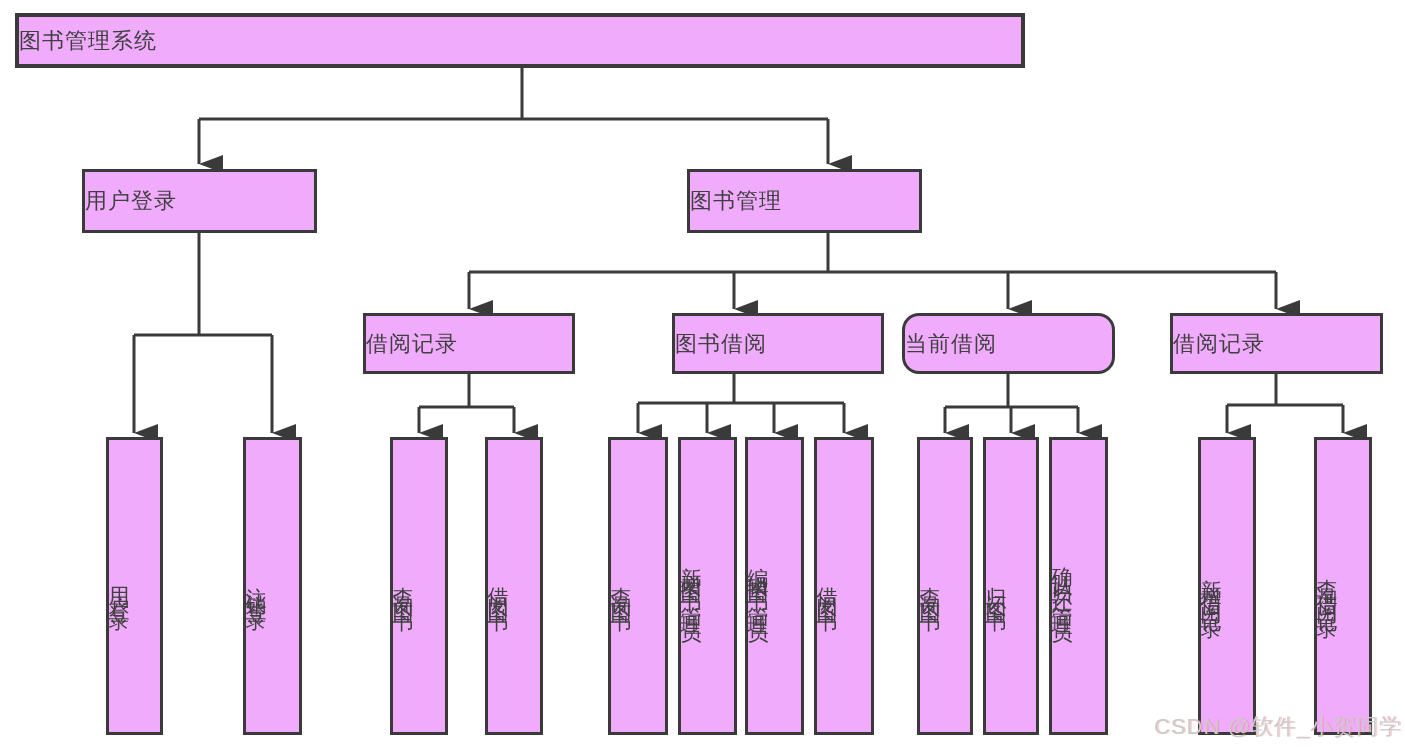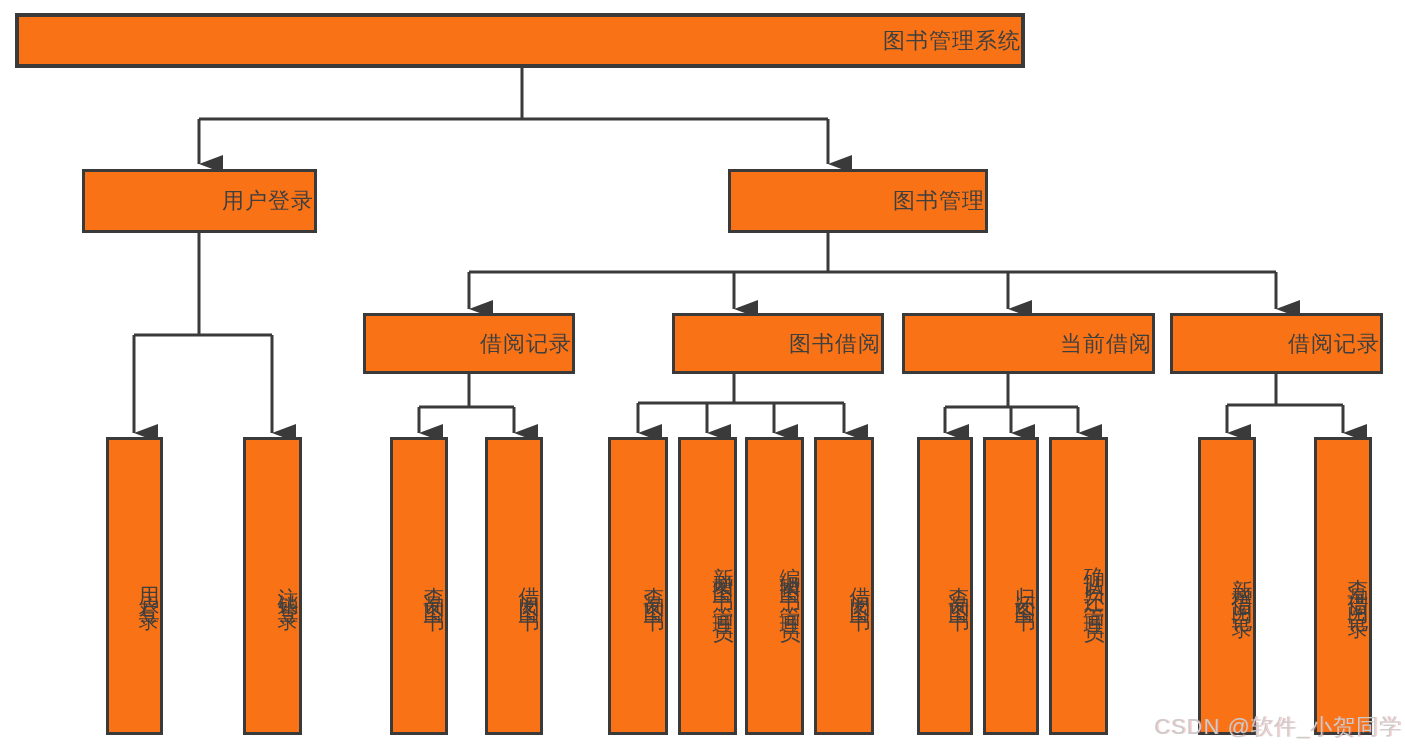--- a/index.html
+++ b/index.html
@@ -20,26 +20,25 @@
     left: 0;
     top: 0;
     width: 1405px;
     height: 747px;
     pointer-events: none;
   }
   .node {
     position: absolute;
     box-sizing: border-box;
     border: 3px solid #3a3a3a;
-    background: #f97316;
+    background: #f0abfc;
     display: flex;
     align-items: center;
-    justify-content: flex-end;
+    justify-content: flex-start;
     color: #3f3f3f;
-    padding-left: 24px;
   }
   .hbox {
     font-size: 22px;
     letter-spacing: 1px;
   }
   .root-box {
     border-width: 4px;
   }
   .vbox span {
     writing-mode: vertical-rl;
@@ -110,31 +109,31 @@
     </g>
   </svg>
 
   <div class="node hbox root-box" style="left:15px; top:13px; width:1010px; height:55px;">
     <span>图书管理系统</span>
   </div>
 
   <div class="node hbox" style="left:82px; top:169px; width:235px; height:64px;">
     <span>用户登录</span>
   </div>
-  <div class="node hbox" style="left:728px; top:169px; width:260px; height:64px;">
+  <div class="node hbox" style="left:687px; top:169px; width:235px; height:64px;">
     <span>图书管理</span>
   </div>
 
   <div class="node hbox" style="left:363px; top:313px; width:212px; height:61px;">
     <span>借阅记录</span>
   </div>
   <div class="node hbox" style="left:628px; top:313px; width:212px; height:61px;margin-left:44px;">
     <span>图书借阅</span>
   </div>
-  <div class="node hbox" style="left:902px; top:313px; width:253px; height:61px;">
+  <div class="node hbox" style="left:902px; top:313px; width:213px; height:61px;border-radius:17px;">
     <span>当前借阅</span>
   </div>
   <div class="node hbox" style="left:1170px; top:313px; width:213px; height:61px;">
     <span>借阅记录</span>
   </div>
 
   <div class="node vbox" style="left:106px; top:437px; width:57px; height:298px;">
     <span>用户登录</span>
   </div>
   <div class="node vbox" style="left:243px; top:437px; width:59px; height:298px;">

